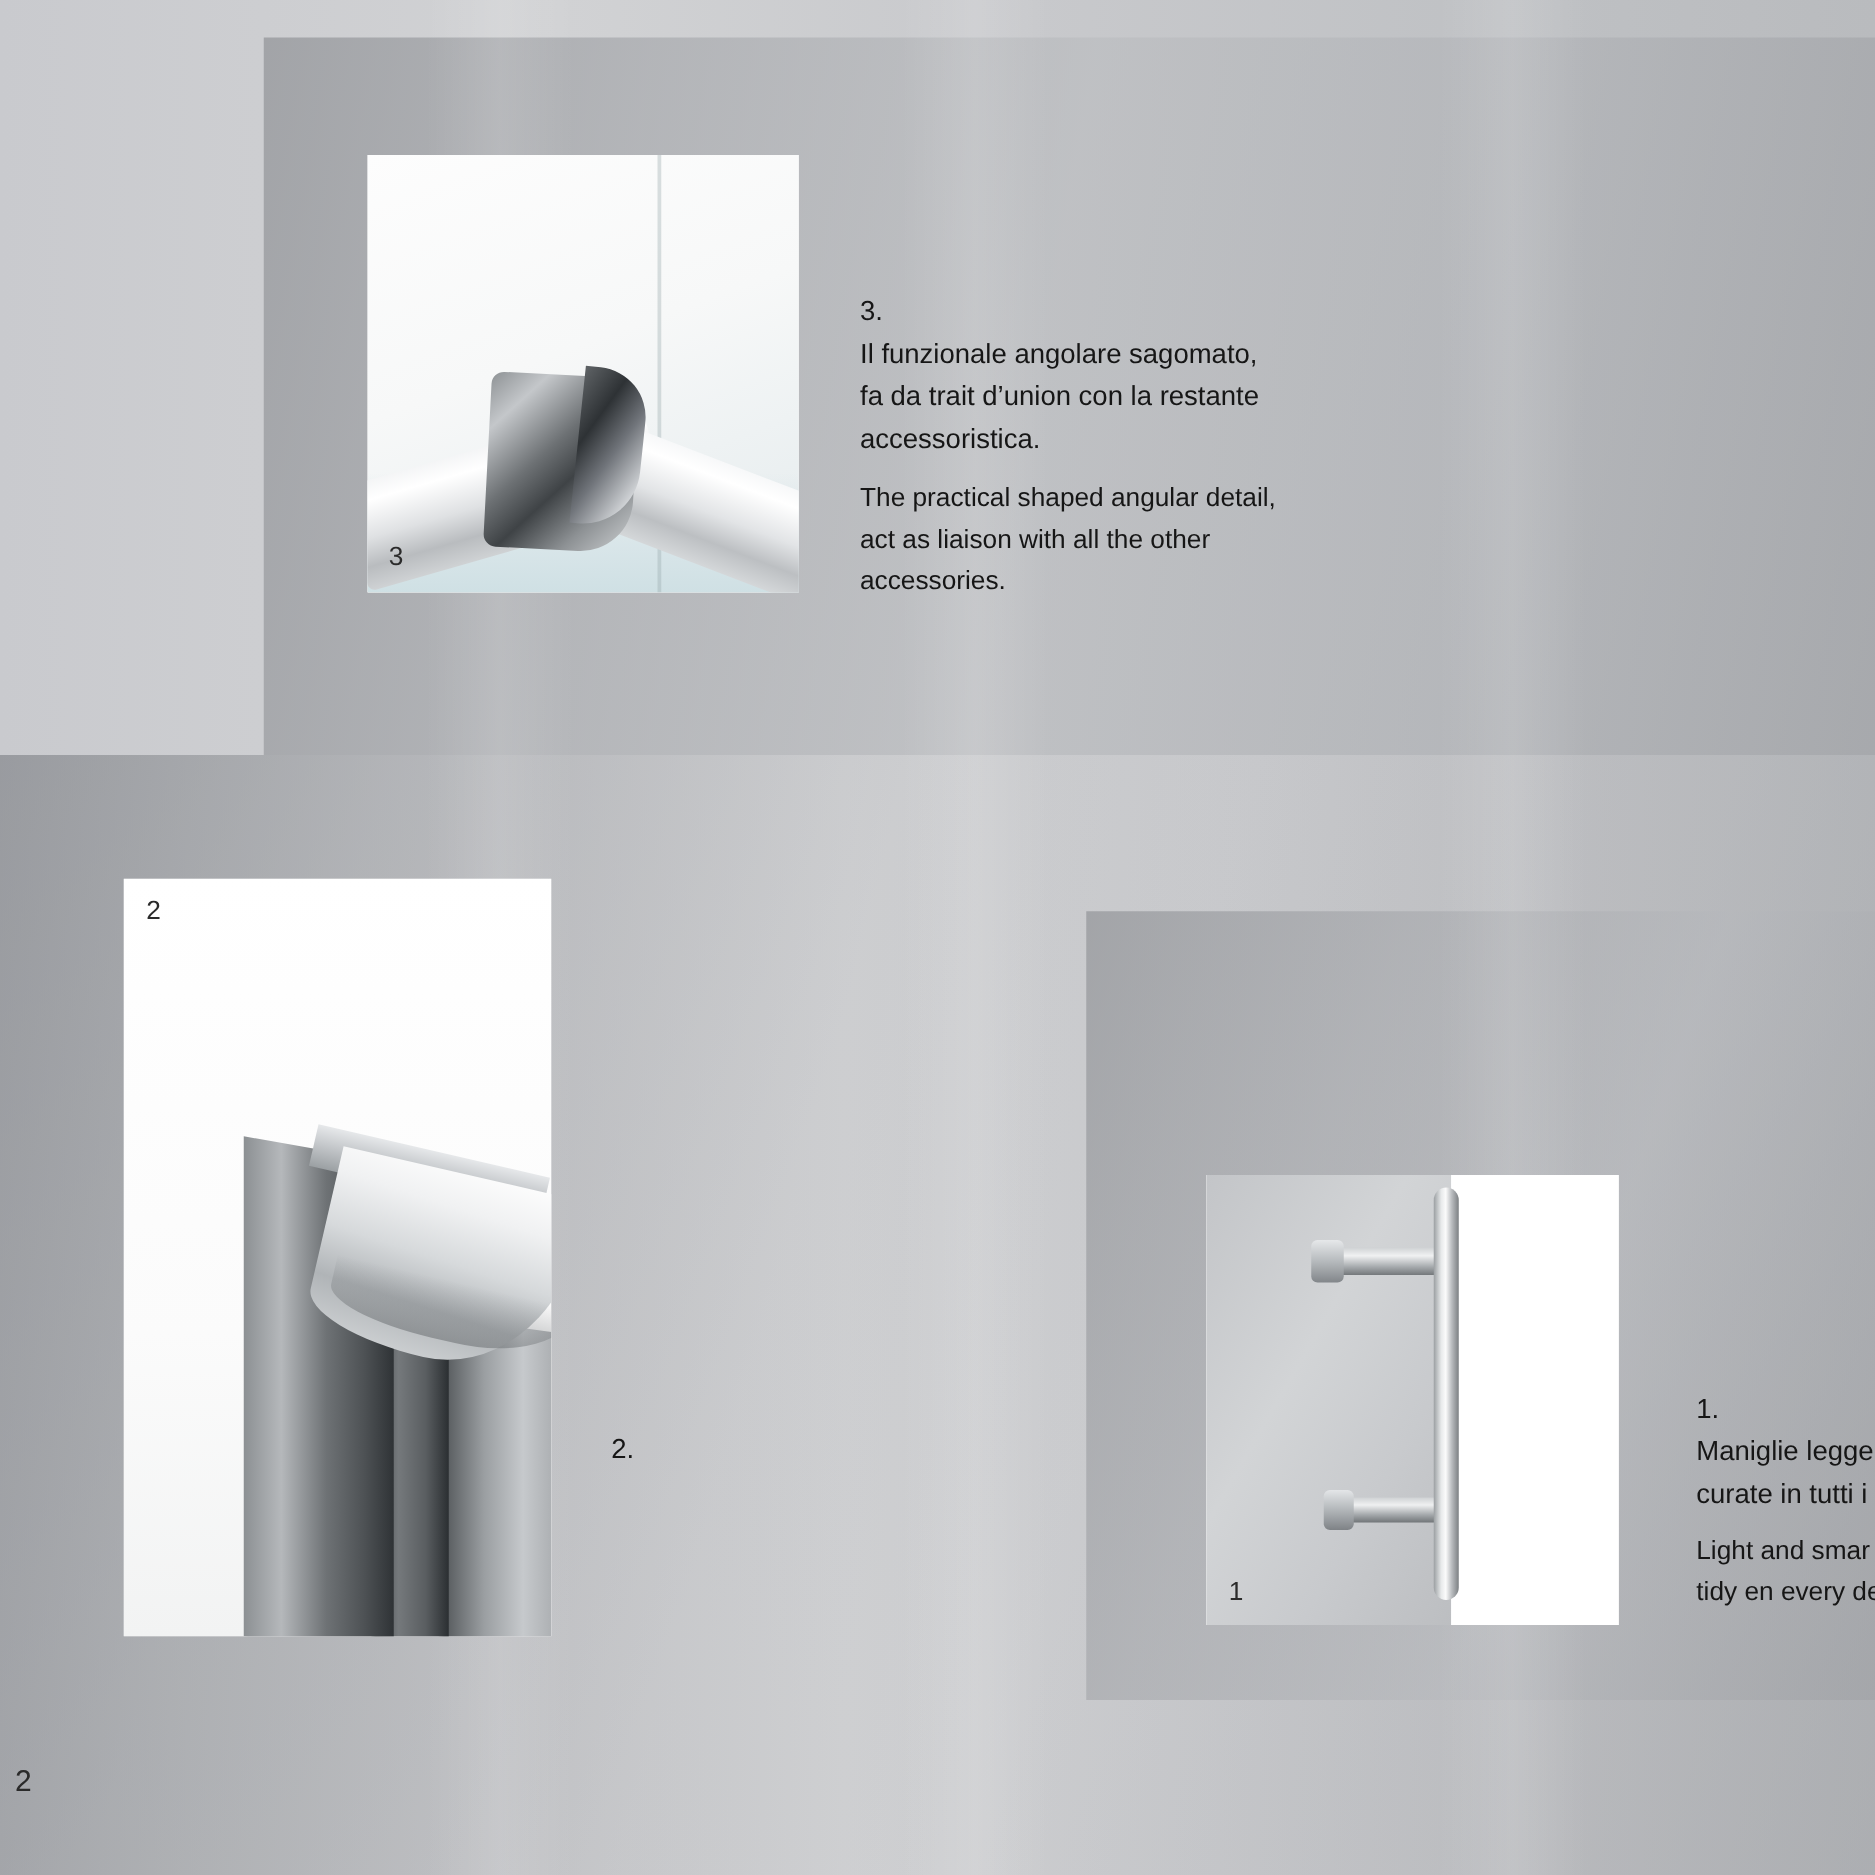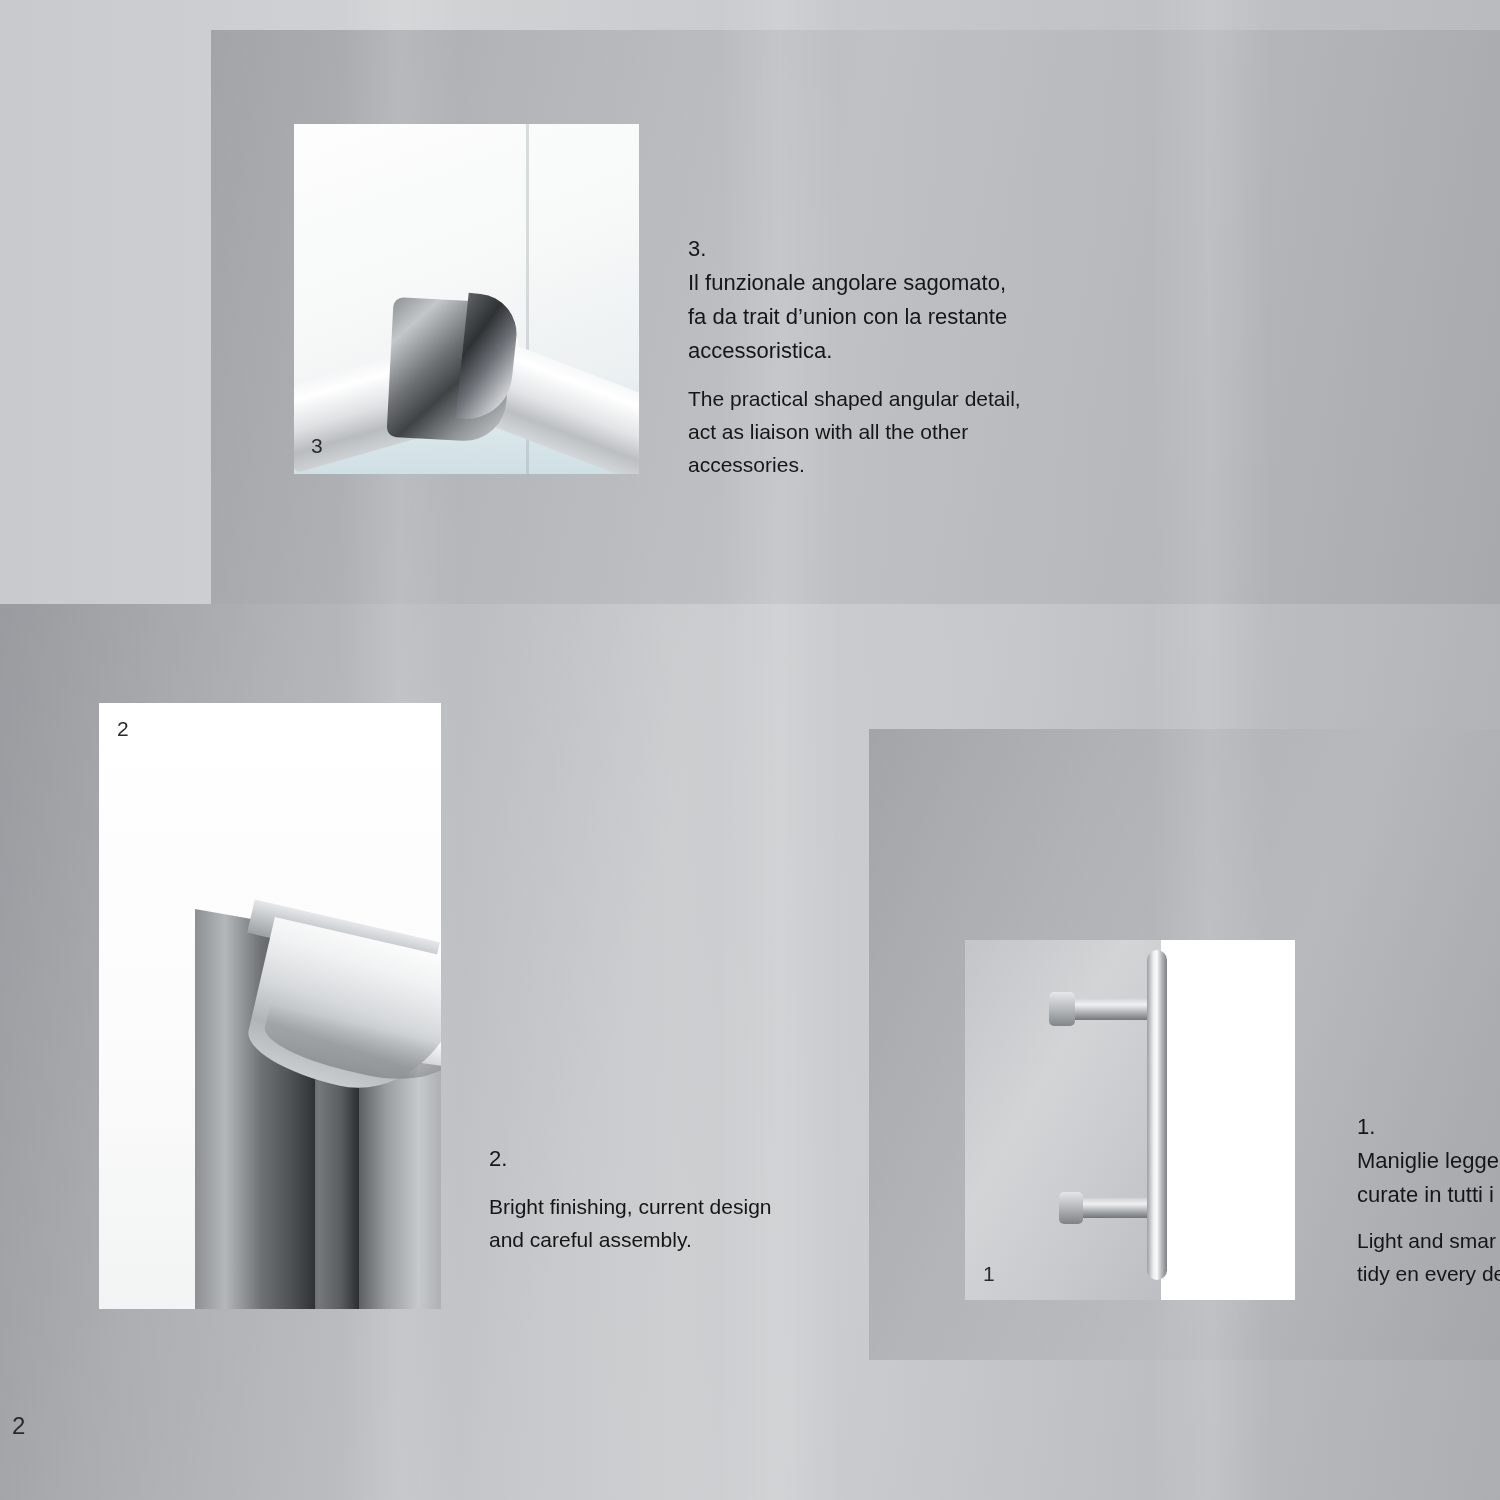--- a/index.html
+++ b/index.html
@@ -306,22 +306,20 @@
   <p class="it-text">Il funzionale angolare sagomato,
 fa da trait d’union con la restante
 accessoristica.</p>
   <p class="en-text">The practical shaped angular detail,
 act as liaison with all the other
 accessories.</p>
 </div>
 
 <div class="caption cap-2">
   <p class="num-line">2.</p>
-  <p class="en-text">Bright finishing, current design
-and careful assembly.</p>
 </div>
 
 <div class="caption cap-1">
   <p class="num-line">1.</p>
   <p class="it-text">Maniglie legger
 curate in tutti i</p>
   <p class="en-text">Light and smar
 tidy en every de</p>
 </div>
 

